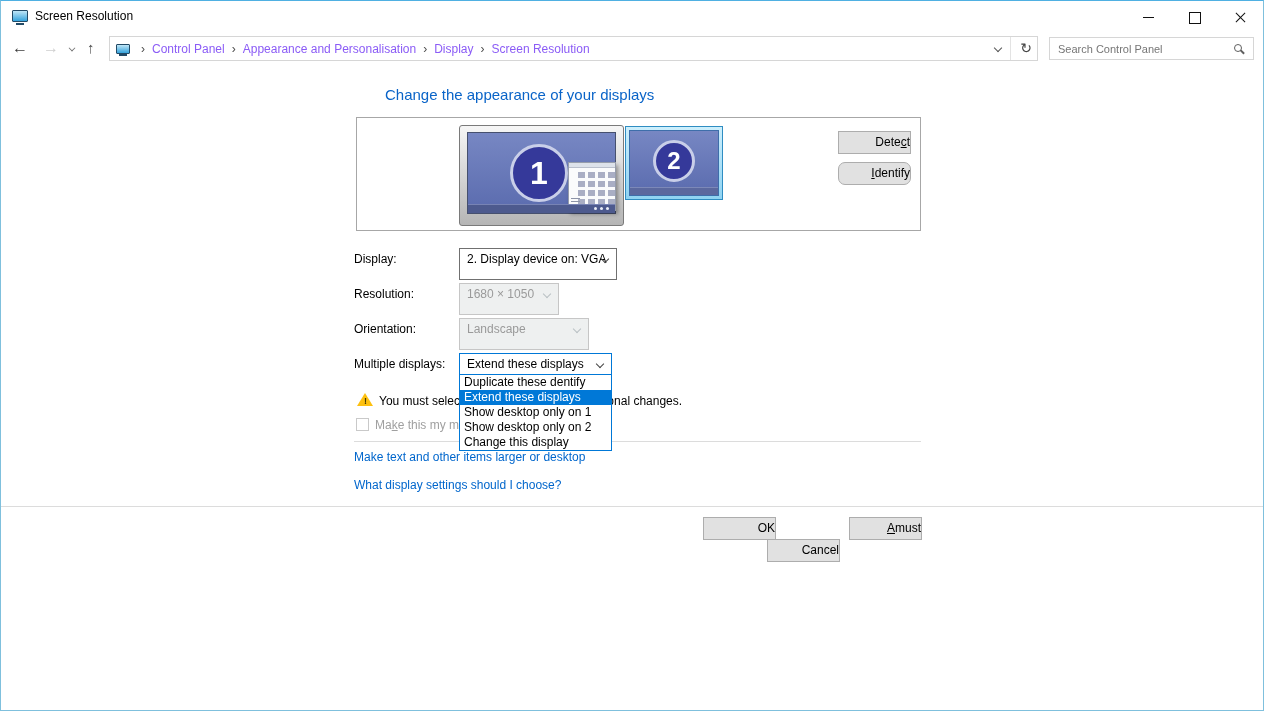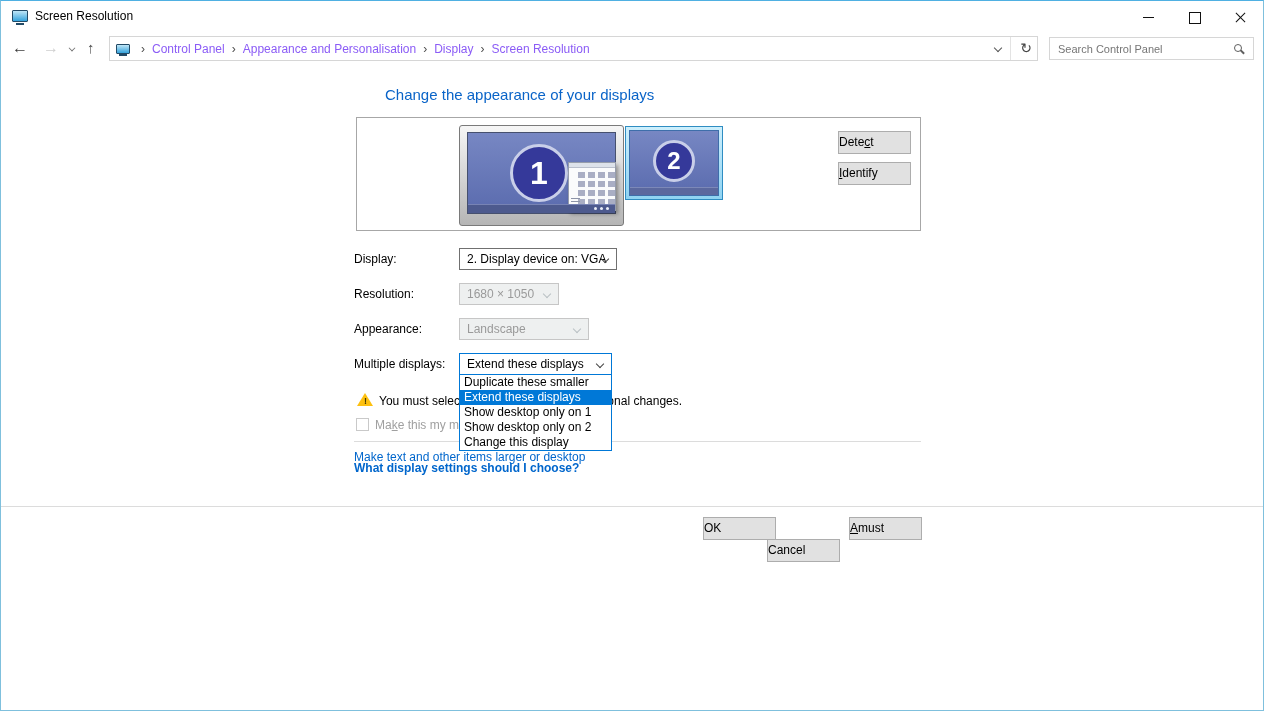--- a/index.html
+++ b/index.html
@@ -73,47 +73,47 @@
   .mini-lines { position:absolute; left:2px; bottom:4px; width:9px; height:8px;
     background:repeating-linear-gradient(#8d94a8 0 1px, transparent 1px 3px); }
   
   .monitor2 { position:absolute; left:268px; top:8px; width:98px; height:74px;
     border:1px solid #2f8dc2; background:linear-gradient(#cdeffc,#8fd3f2); padding:3px; }
   .m2-screen { position:relative; width:100%; height:100%; border:1px solid #3e6eaa; background:linear-gradient(#7787c3,#5a6bae); }
   .m2-strip { position:absolute; left:0; bottom:0; width:100%; height:8px; background:#5b689e; border-top:1px solid #7c88b8; }
   .m2-circle { left:23px; top:9px; width:42px; height:42px; font-size:24px; }
   
   .btn { position:absolute; width:73px; height:23px; background:#e1e1e1; border:1px solid #adadad;
-    font-size:12px; text-align:left; line-height:21px; cursor:default; }
+    font-size:12px; text-align:right; line-height:21px; cursor:default; }
   .detect-btn { left:481px; top:13px; }
-  .identify-btn { left:481px; top:44px; }
+  .identify-btn { left:481px; top:44px;border-radius:7px; }
   .ak { text-decoration:underline; }
   
   .row-label { position:absolute; left:353px; font-size:12px; color:#000; }
-  .combo { position:absolute; left:458px; height:22px; background:#fff; border:1px solid #707070;
+  .combo { position:absolute; left:458px; height:32px; background:#fff; border:1px solid #707070;
     font-size:12px; line-height:20px; padding-left:7px; cursor:default; }
   .combo .chev { position:absolute; right:8px; top:7px; width:6px; height:6px;
     border-right:1.5px solid #444; border-bottom:1.5px solid #444; transform:rotate(45deg); }
   .combo.disabled { background:#eef0f0; border-color:#c6c6c6; color:#9a9a9a; }
   .combo.disabled .chev { border-color:#b9c0c4; }
   .combo.focused { border-color:#0078d7; }
   .menu { position:absolute; left:458px; top:373px; width:153px; border:1px solid #0078d7; background:#fff; z-index:20; }
   .menu-item { height:15px; line-height:15px; font-size:12px; padding-left:4px; white-space:nowrap; cursor:default; }
   .menu-item.sel { background:#0078d7; color:#fff; }
   
   .warn-tri { position:absolute; left:356px; top:392px; width:0; height:0;
     border-left:8px solid transparent; border-right:8px solid transparent; border-bottom:13px solid #fdc00f; z-index:1; }
   .warn-bang { position:absolute; left:363px; top:395px; font-size:9px; font-weight:bold; color:#4a3c00; z-index:2; }
   .warn-text { position:absolute; left:378px; top:393px; color:#000; z-index:1; white-space:nowrap; }
   .chk-box { position:absolute; left:355px; top:417px; width:13px; height:13px; border:1px solid #c9c9c9; background:#fff; z-index:1; }
   .chk-label { position:absolute; left:374px; top:417px; color:#a0a0a0; z-index:1; white-space:nowrap; }
   .advanced-link { position:absolute; left:353px; top:417px; width:567px; text-align:right; color:#9a9a9a; cursor:default; }
   .divider2 { position:absolute; left:353px; top:440px; width:567px; height:1px; background:#dcdcdc; }
   .blue-link { position:absolute; left:353px; color:#0066cc; cursor:pointer; white-space:nowrap; }
-  .link1 { top:449px; } .link2 { top:460px;font-weight:bold; }
+  .link1 { top:449px; } .link2 { top:477px; }
   
   .footer-sep { position:absolute; left:0; top:505px; width:100%; height:1px; background:#dcdcdc; }
   .ok-btn { left:702px; top:516px; } .cancel-btn { left:766px; top:516px;margin-top:22px; } .apply-btn { left:848px; top:516px; }
 </style>
 </head>
 <body>
 
 <div class="window">
 
   <div class="titlebar">
@@ -184,34 +184,34 @@
     <span>2. Display device on: VGA</span>
     <span class="chev"></span>
   </div>
 
   <div class="row-label" style="top:286px">Resolution:</div>
   <div class="combo disabled" style="top:282px;width:100px">
     <span>1680 × 1050</span>
     <span class="chev"></span>
   </div>
 
-  <div class="row-label" style="top:321px">Appearance:</div>
+  <div class="row-label" style="top:321px">Orientation:</div>
   <div class="combo disabled" style="top:317px;width:130px">
     <span>Landscape</span>
     <span class="chev"></span>
   </div>
 
   <div class="row-label" style="top:356px">Multiple displays:</div>
   <div class="combo focused" style="top:352px;width:153px">
     <span>Extend these displays</span>
     <span class="chev"></span>
   </div>
 
   <div class="menu">
-    <div class="menu-item">Duplicate these smaller</div>
+    <div class="menu-item">Duplicate these dentify</div>
     <div class="menu-item sel">Extend these displays</div>
     <div class="menu-item">Show desktop only on 1</div>
     <div class="menu-item">Show desktop only on 2</div>
     <div class="menu-item">Change this display</div>
   </div>
 
   <div class="warn-tri"></div>
   <div class="warn-bang">!</div>
   <div class="warn-text">You must select Apply before making additional changes.</div>
 

